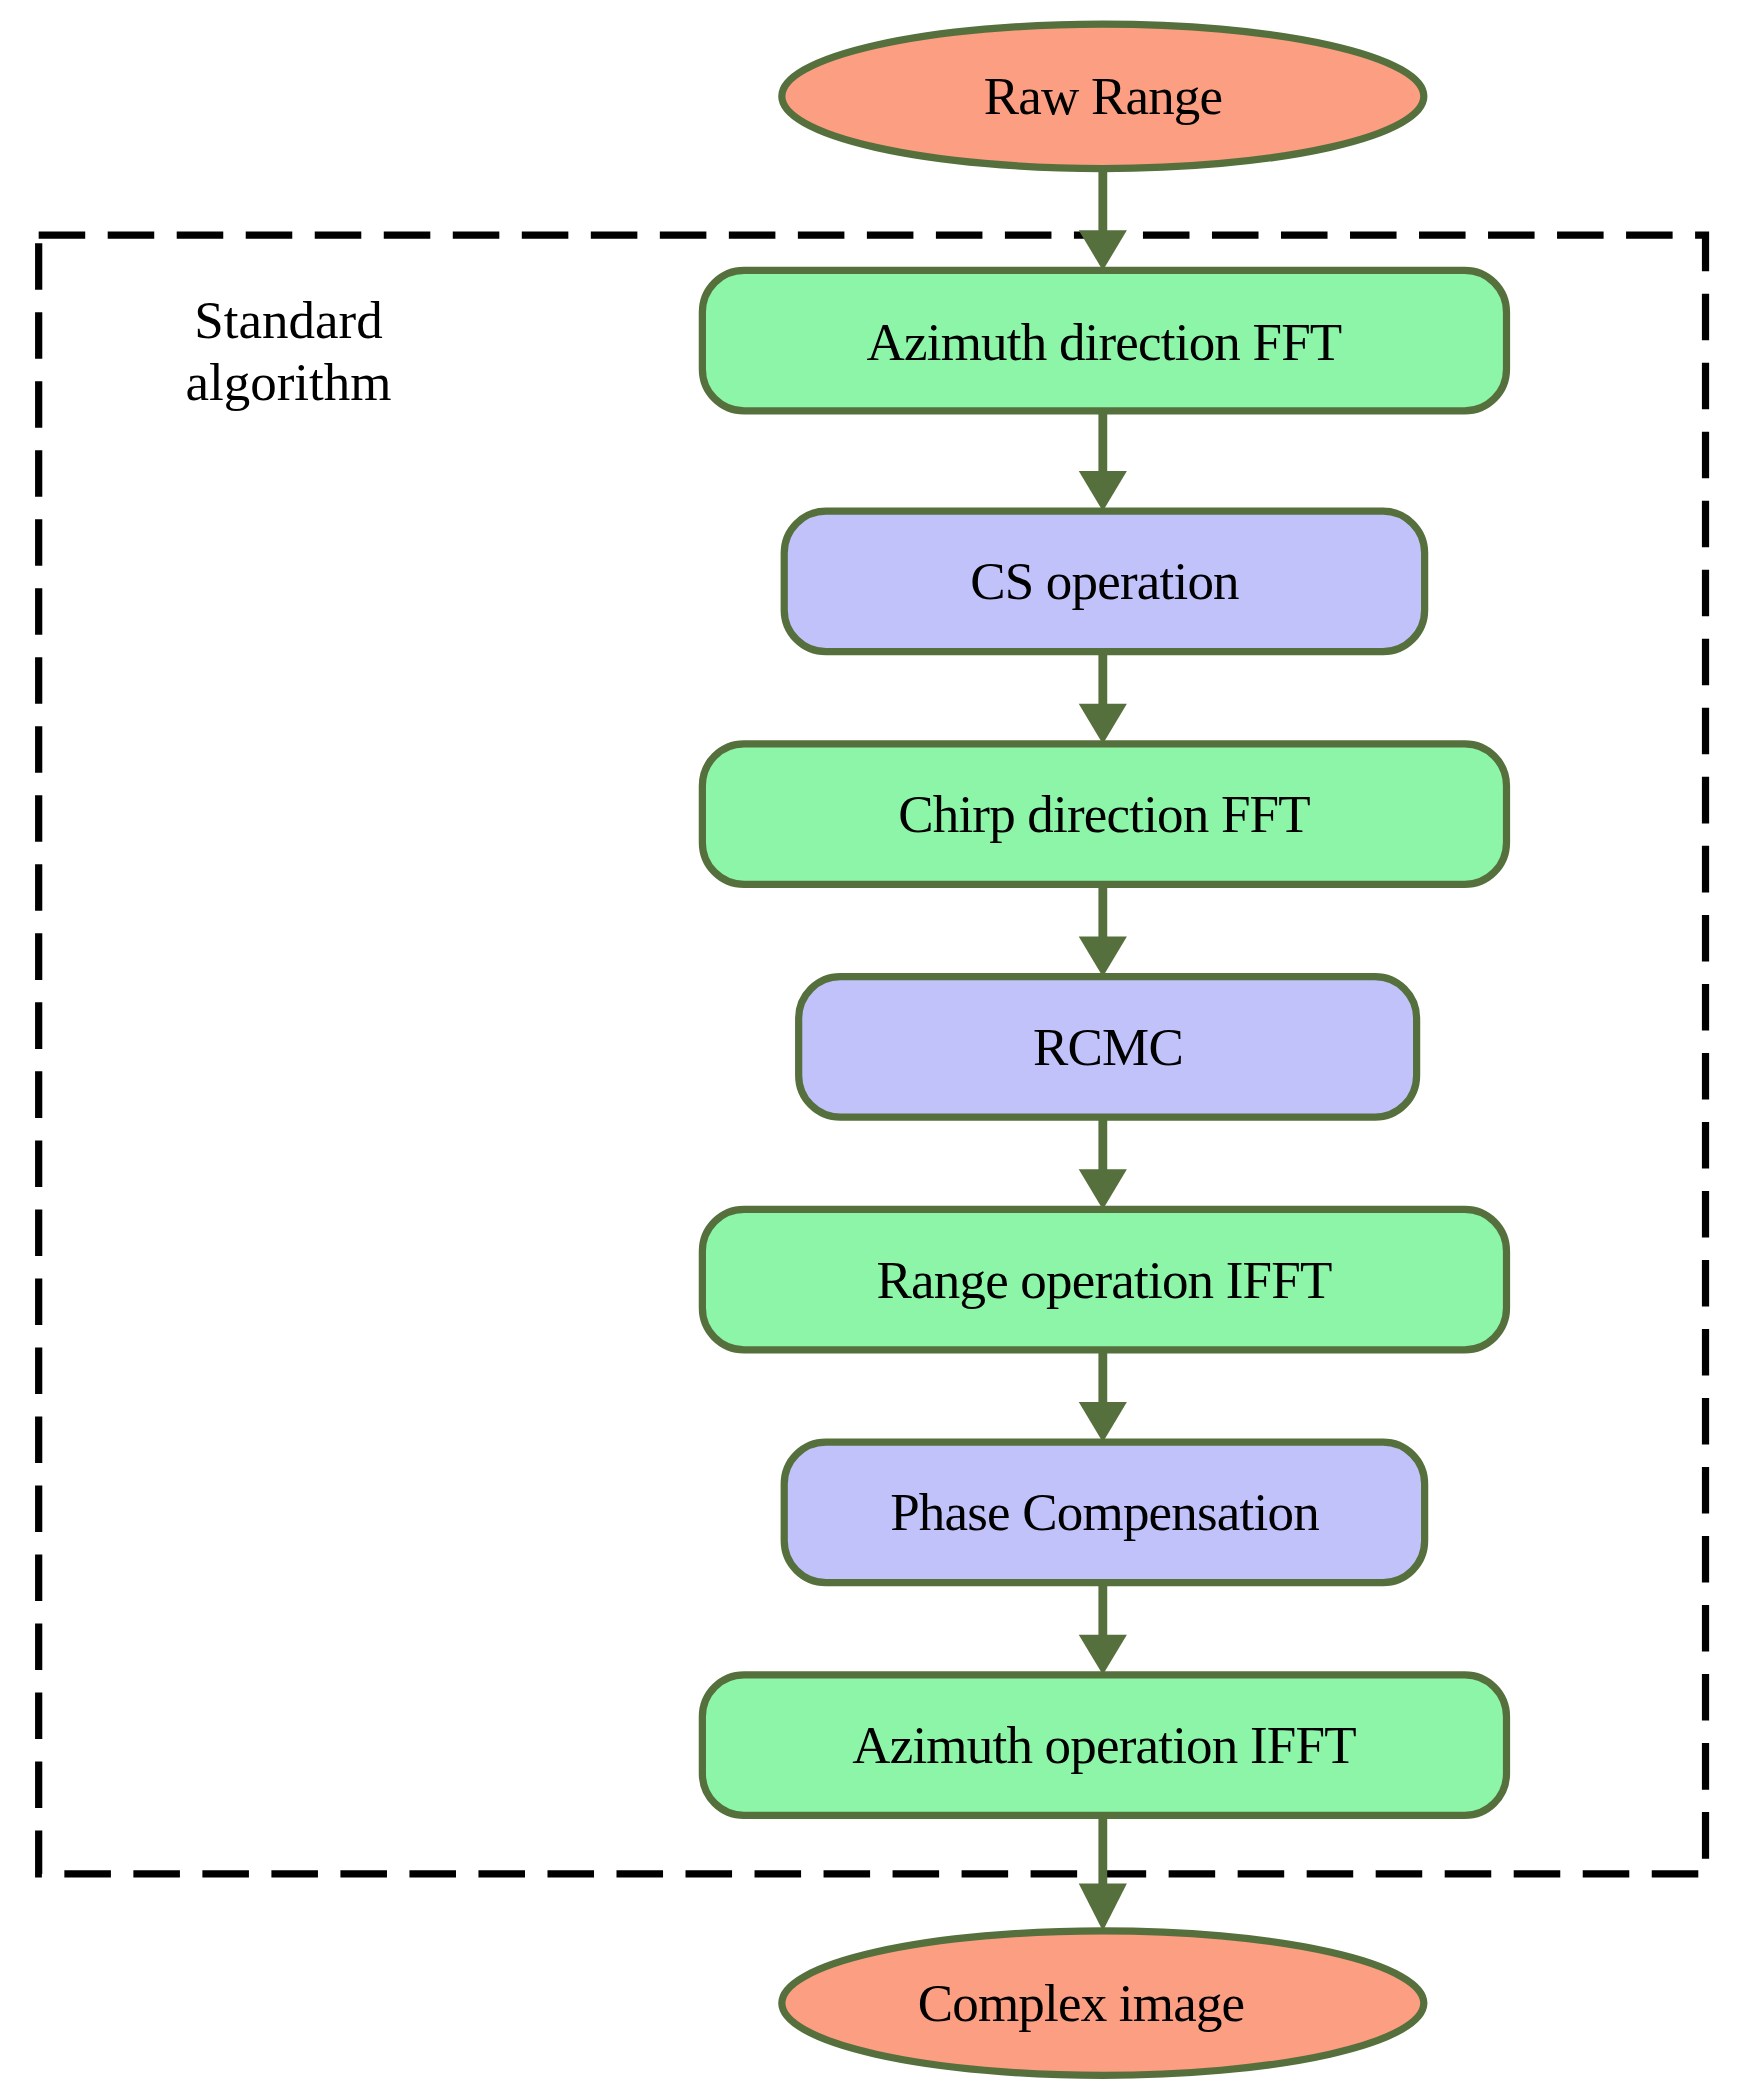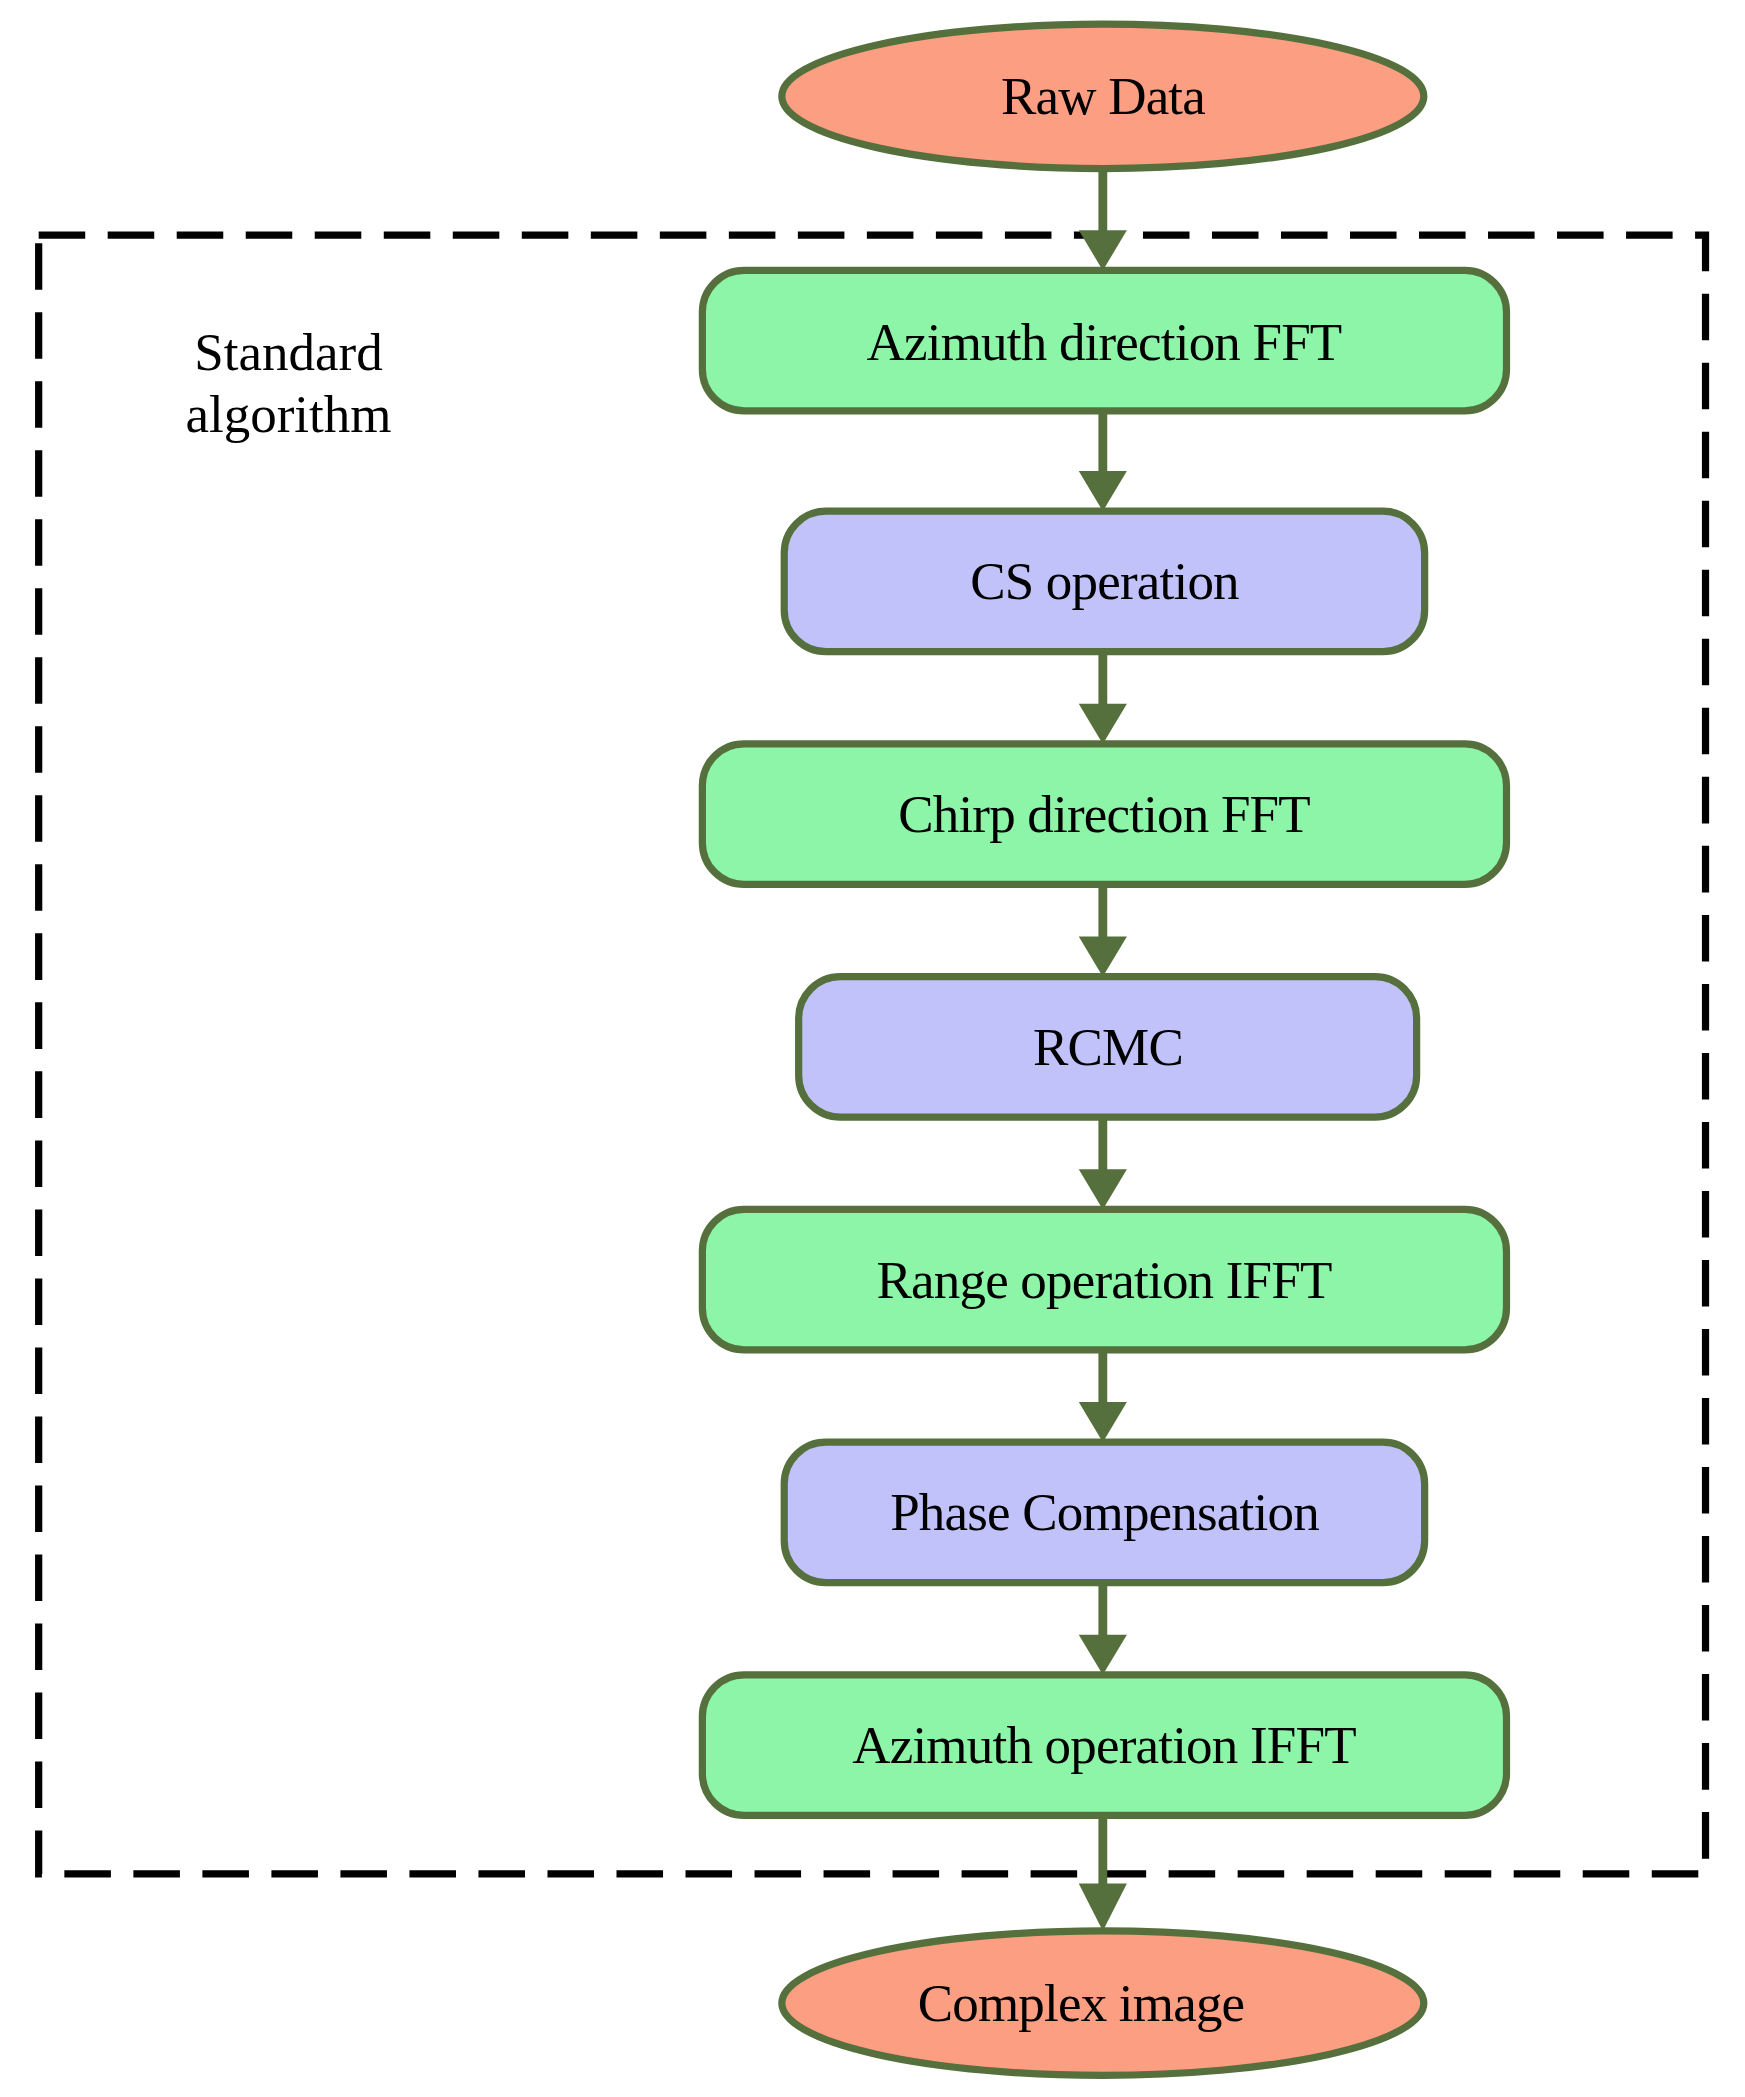--- a/index.html
+++ b/index.html
@@ -42,21 +42,20 @@
   .process-label {
     font-size: 53px;
   }
   .group-caption {
     position: absolute;
     text-align: center;
     color: #000000;
     font-family: "Liberation Serif", "DejaVu Serif", serif;
     font-size: 53px;
     line-height: 1.17;
-    margin-top: 32px;
   }
 </style>
 </head>
 <body>
 
 <div id="canvas">
 
   <svg id="svg-layer" viewBox="0 0 2174 2613">
 
     <rect x="48" y="293" width="2077" height="2042" fill="none" stroke="#000000" stroke-width="9" stroke-dasharray="58 28"></rect>
@@ -111,21 +110,21 @@
     <rect x="875" y="2087" width="1002" height="175" rx="52" ry="52" fill="#8CF5A8" stroke="#55703C" stroke-width="9"></rect>
 
     <ellipse cx="1374" cy="2496" rx="400" ry="90" fill="#FB9E82" stroke="#55703C" stroke-width="9"></ellipse>
   </svg>
 
   <div class="group-caption" style="left:80px; top:289px; width:417px;">
     <div>Standard</div>
     <div>algorithm</div>
   </div>
 
-  <div class="node-label terminal-label" style="left:782px; top:24px; width:642px; height:144px;">Raw Data</div>
+  <div class="node-label terminal-label" style="left:782px; top:24px; width:642px; height:144px;">Raw Range</div>
 
   <div class="node-label process-label" style="left:702px; top:272px; width:804px; height:140px;">Azimuth direction FFT</div>
 
   <div class="node-label process-label" style="left:784px; top:511px; width:641px; height:140px;">CS operation</div>
 
   <div class="node-label process-label" style="left:702px; top:744px; width:804px; height:140px;">Chirp direction FFT</div>
 
   <div class="node-label process-label" style="left:799px; top:977px; width:618px; height:140px;">RCMC</div>
 
   <div class="node-label process-label" style="left:702px; top:1210px; width:804px; height:140px;">Range operation IFFT</div>

